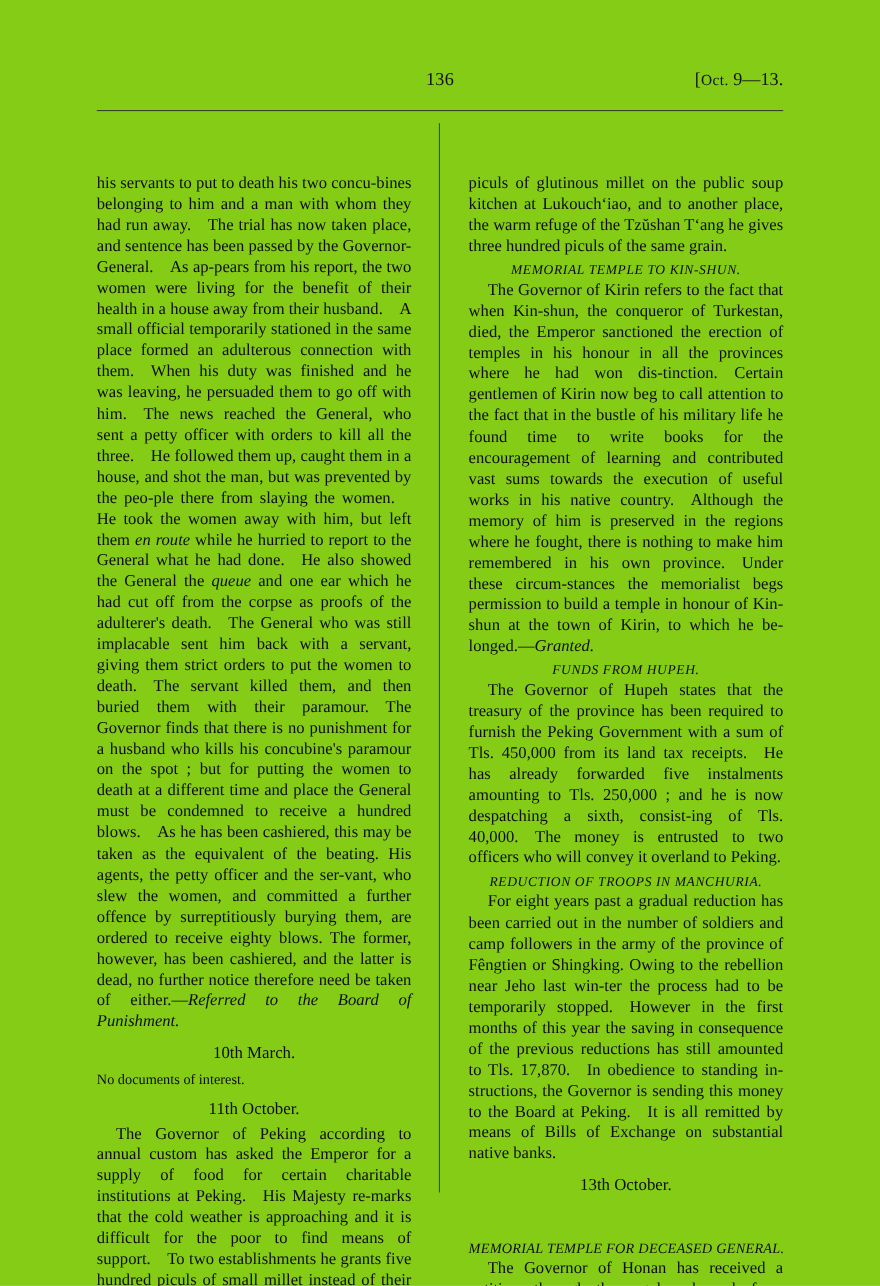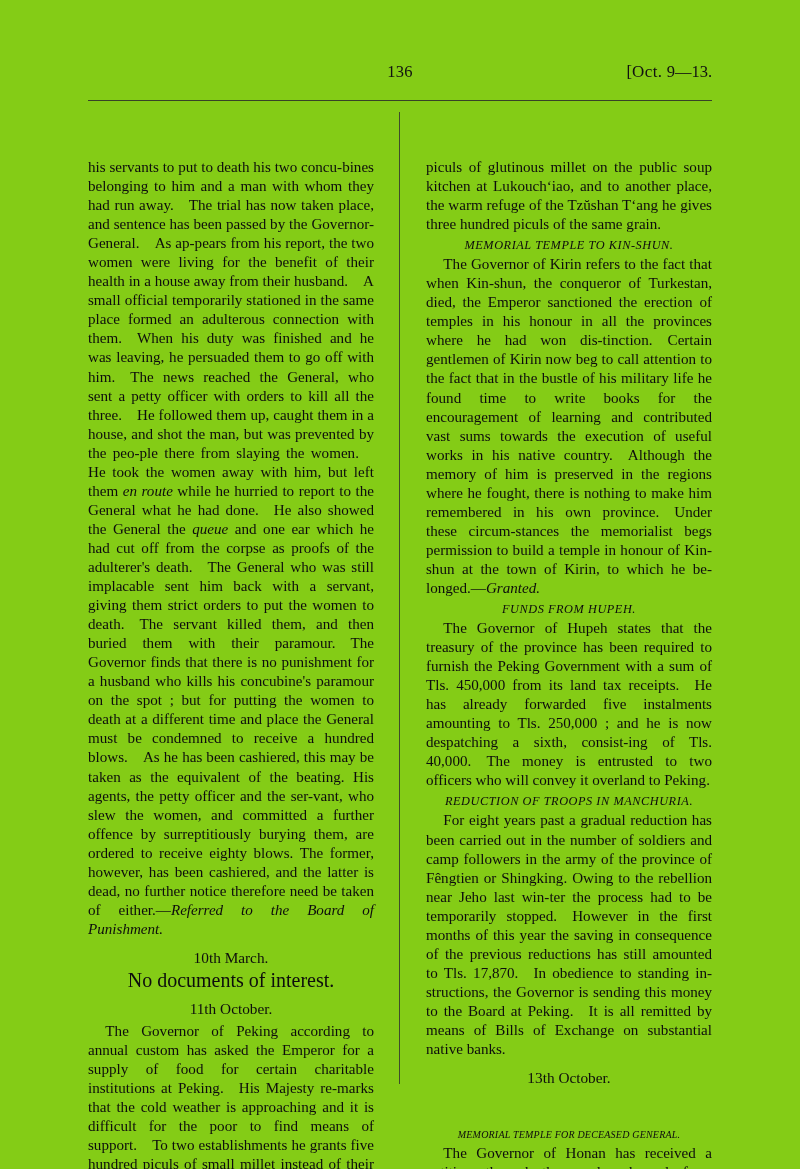--- a/index.html
+++ b/index.html
@@ -39,21 +39,21 @@
   }
   .head-right {
     position: absolute;
     right: 0;
     top: 0;
     font-size: 16.5px;
     color: #111;
     white-space: nowrap;
   }
   .smallcap {
-    font-size: 17px;
+    font-size: 14px;
     letter-spacing: 0.4px;
   }
 
   .head-rule {
     position: absolute;
     top: 100px;
     left: 88px;
     width: 624px;
     height: 0;
     border-top: 1.6px solid #2a2a2a;
@@ -100,36 +100,36 @@
   p.body.cont   { text-indent: 0; margin-top: 46px; }
 
   .date-head {
     margin: 9px 0 4px 0;
     font-size: 15.3px;
     line-height: 19px;
     text-align: center;
   }
   .note-line {
     margin: 0 0 8px 0;
-    font-size: 20px;
+    font-size: 13px;
     line-height: 19px;
-    text-align: center;
+    text-align: left;
   }
   .sect-head {
     margin: 3px 0 1px 0;
     font-size: 12.3px;
     line-height: 17px;
     text-align: center;
     letter-spacing: 0.55px;
     font-variant: small-caps;
     text-transform: uppercase;
     white-space: nowrap;
     font-style: italic;
   }
-  .sect-head.tight { letter-spacing: 0.2px; font-size: 10px; margin-top: 39px; }
+  .sect-head.tight { letter-spacing: 0.2px; font-size: 13px; margin-top: 39px; }
 
   i, .ital { font-style: italic; }
 </style>
 </head>
 <body>
 
 <div class="page">
 
   <div class="running-head">
     <div class="folio">136</div>

